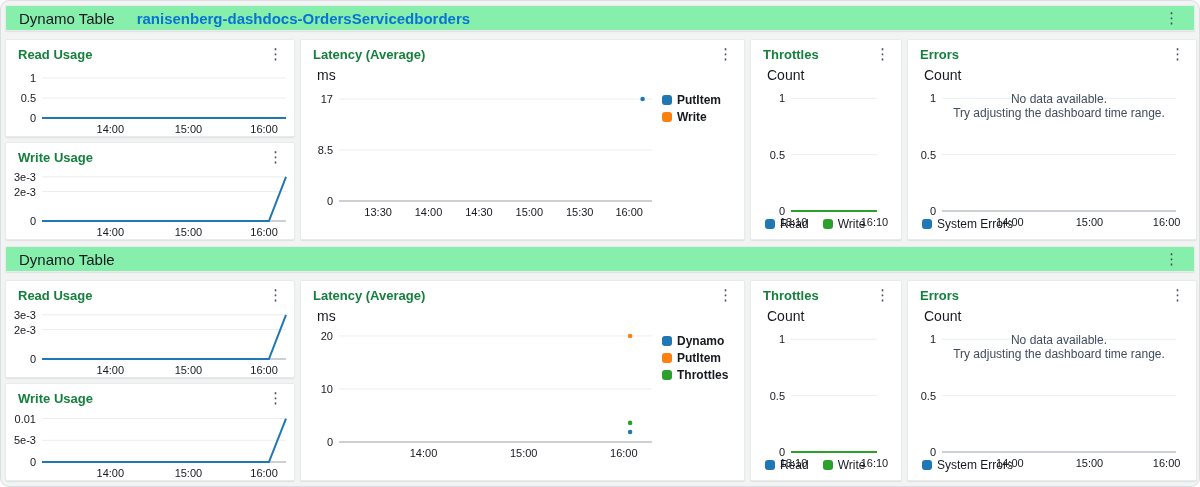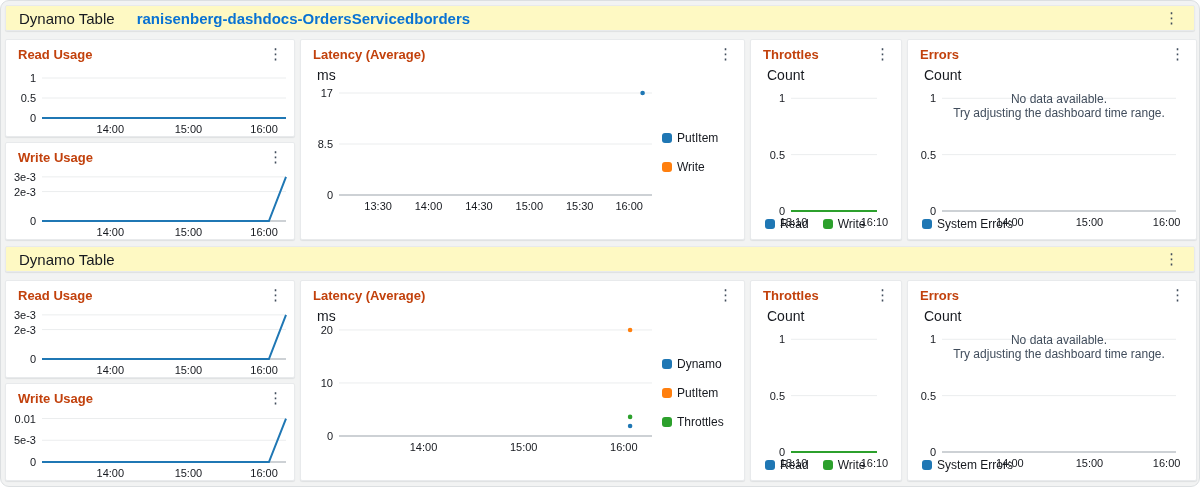--- a/index.html
+++ b/index.html
@@ -3,44 +3,44 @@
 <meta charset="utf-8">
 <style>
   html,body{margin:0;padding:0;background:#ffffff;font-family:"Liberation Sans",sans-serif;}
   .dashboard{
     width:1200px;height:487px;box-sizing:border-box;
     background:#f2f3f3;border:1px solid #dcdfe1;border-radius:9px;
     padding:4px;overflow:hidden;
   }
   .section + .section{margin-top:6px;}
   .section-header{
-    height:26px;background:#fef9c3;border:1px solid #e8eaec;border-radius:2px;
+    height:26px;background:#86efac;border:1px solid #e8eaec;border-radius:2px;
     box-shadow:0 1px 1px rgba(0,28,36,.08);
     display:flex;align-items:center;padding:0 10px 0 13px;margin-bottom:8px;box-sizing:border-box;
   }
   .section-title{font-size:15px;color:#16191f;}
   .section-link{font-size:15px;font-weight:700;color:#0972d3;margin-left:22px;cursor:pointer;text-decoration:none;}
   .panels{display:flex;gap:5px;height:201px;}
   .col-small{display:flex;flex-direction:column;gap:5px;width:290px;flex:none;}
   .panel{
     background:#fff;border:1px solid #e8eaec;border-radius:2px;
     box-shadow:0 1px 1px rgba(0,28,36,.08);
     box-sizing:border-box;display:flex;flex-direction:column;min-width:0;
   }
   .panel.small{height:98px;}
   .panel.latency{width:445px;flex:none;}
   .panel.throttles{width:152px;flex:none;}
   .panel.errors{width:290px;flex:none;}
   .panel-head{display:flex;align-items:flex-start;justify-content:space-between;padding:7px 6px 0 12px;}
-  .panel-title{font-size:13px;font-weight:700;color:#c2410c;line-height:15px;}
+  .panel-title{font-size:13px;font-weight:700;color:#15803d;line-height:15px;}
   .kebab{font-size:15px;color:#414d5c;cursor:pointer;line-height:14px;padding:0 5px;user-select:none;}
   .unit{font-size:14px;color:#16191f;padding:7px 0 0 16px;line-height:12px;}
   .chart{flex:1;min-height:0;min-width:0;}
-  .chart-wrap{flex:1;display:flex;min-height:0;padding-bottom:28px;align-items:center;}
-  .legend-col{width:82px;flex:none;display:flex;flex-direction:column;gap:15px;padding-top:12px;font-size:12px;color:#16191f;}
+  .chart-wrap{flex:1;display:flex;min-height:0;padding-bottom:28px;}
+  .legend-col{width:82px;flex:none;display:flex;flex-direction:column;gap:3px;padding-top:12px;font-size:12px;color:#16191f;font-weight:bold;}
   .legend-row{display:flex;gap:14px;align-items:flex-start;padding:2px 0 8px 14px;font-size:12px;color:#16191f;}
   .legend-item{display:inline-flex;align-items:center;gap:5px;cursor:pointer;white-space:nowrap;}
   .legend-marker{width:10px;height:10px;border-radius:3px;display:inline-block;flex:none;}
   .chart svg text{font-family:"Liberation Sans",sans-serif;}
 </style>
 </head>
 <body>
 
 <div class="dashboard">
 

